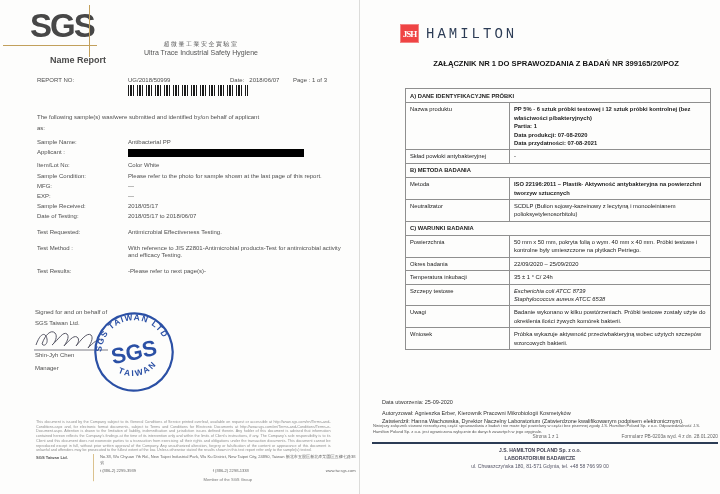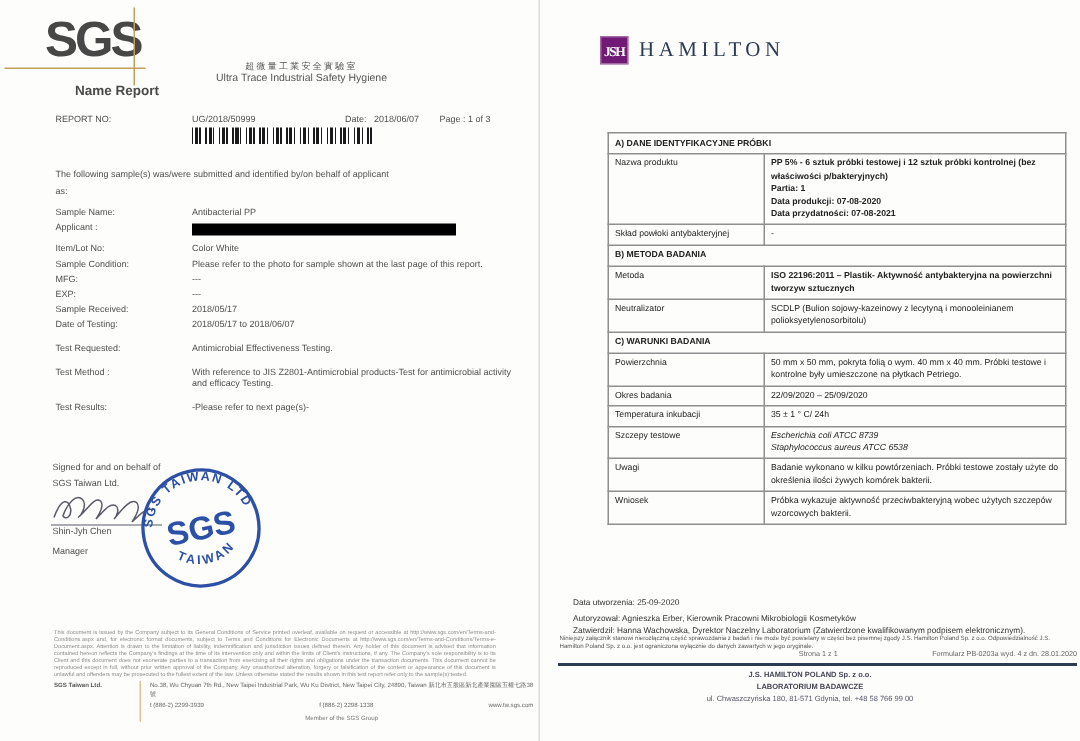--- a/index.html
+++ b/index.html
@@ -39,24 +39,24 @@
   .l-disclaimer { position:absolute; left:36px; top:420px; width:475px; font-size:6px; line-height:1.25; color:#8d8d8d; text-align:justify; transform:scale(0.62); transform-origin:0 0; }
   .l-footer { position:absolute; left:36px; top:454px; width:470px; font-size:6px; color:#666; transform:scale(0.68); transform-origin:0 0; }
   .lf-row { display:flex; }
   .lf-company { width:84px; flex:none; font-weight:bold; color:#555; padding-top:2px; }
   .lf-main { flex:1; border-left:1px solid #caa55a; padding-left:9px; }
   .lf-phone-row { display:flex; justify-content:space-between; margin-top:3px; }
   .lf-member { text-align:center; margin-top:7px; color:#777; }
   .pre { white-space:pre-line; }
 
   
-  .h-logo-sq { position:absolute; left:40px; top:24px; width:19px; height:19px; background:#701a75; color:#fff;
+  .h-logo-sq { position:absolute; left:40px; top:24px; width:19px; height:19px; background:#ef4444; color:#fff;
     font-family:"Liberation Serif",serif; font-size:9px; font-weight:bold; letter-spacing:-1px;
     display:flex; align-items:center; justify-content:center; box-shadow:inset 0 0 0 1px rgba(255,255,255,.35); }
-  .h-logo-text { position:absolute; left:66px; top:26px; font-family:Liberation Serif, serif; font-size:14px; letter-spacing:3px; color:#2c3c55;text-align:center; }
+  .h-logo-text { position:absolute; left:66px; top:26px; font-family:Liberation Mono, monospace; font-size:14px; letter-spacing:3px; color:#2c3c55;text-align:center; }
   .r-title { position:absolute; left:40px; top:59px; width:312px; text-align:center; font-size:7.6px; font-weight:bold; color:#141414; }
   .r-table { position:absolute; left:45px; top:88px; width:306px; border-collapse:collapse; font-size:5.8px; color:#222; }
   .r-table td { border:1px solid #8f8f8f; padding:2px 4px; vertical-align:top; line-height:1.45; }
   .r-table td.lab { width:104px; }
   .r-table tr.sec td { font-weight:bold; padding:2.5px 4px; }
   .bold { font-weight:bold; }
   .ital { font-style:italic; }
   .r-created { position:absolute; left:22px; top:399px; font-size:5.5px; color:#333; }
   .r-auth { position:absolute; left:22px; top:409px; font-size:5.5px; line-height:1.5; color:#333; }
   .r-disclaimer { position:absolute; left:13px; top:424px; width:505px; font-size:6px; line-height:1.3; color:#555; transform:scale(0.68); transform-origin:0 0; }
@@ -178,20 +178,21 @@
         </div>
         <div class="lf-member">Member of the SGS Group</div>
       </div>
     </div>
   </div>
 </div>
 
 <div class="page" id="page-right">
   <div class="h-logo-sq">JSH</div>
   <div class="h-logo-text">HAMILTON</div>
+  <div class="r-title">ZAŁĄCZNIK NR 1 DO SPRAWOZDANIA Z BADAŃ NR 399165/20/POZ</div>
 
   <table class="r-table">
     <tbody>
       <tr class="sec">
         <td colspan="2">A) DANE IDENTYFIKACYJNE PRÓBKI</td>
       </tr>
       <tr>
         <td class="lab">Nazwa produktu</td>
         <td class="bold pre">PP 5% - 6 sztuk próbki testowej  i 12 sztuk próbki kontrolnej (bez właściwości p/bakteryjnych)
 Partia: 1

